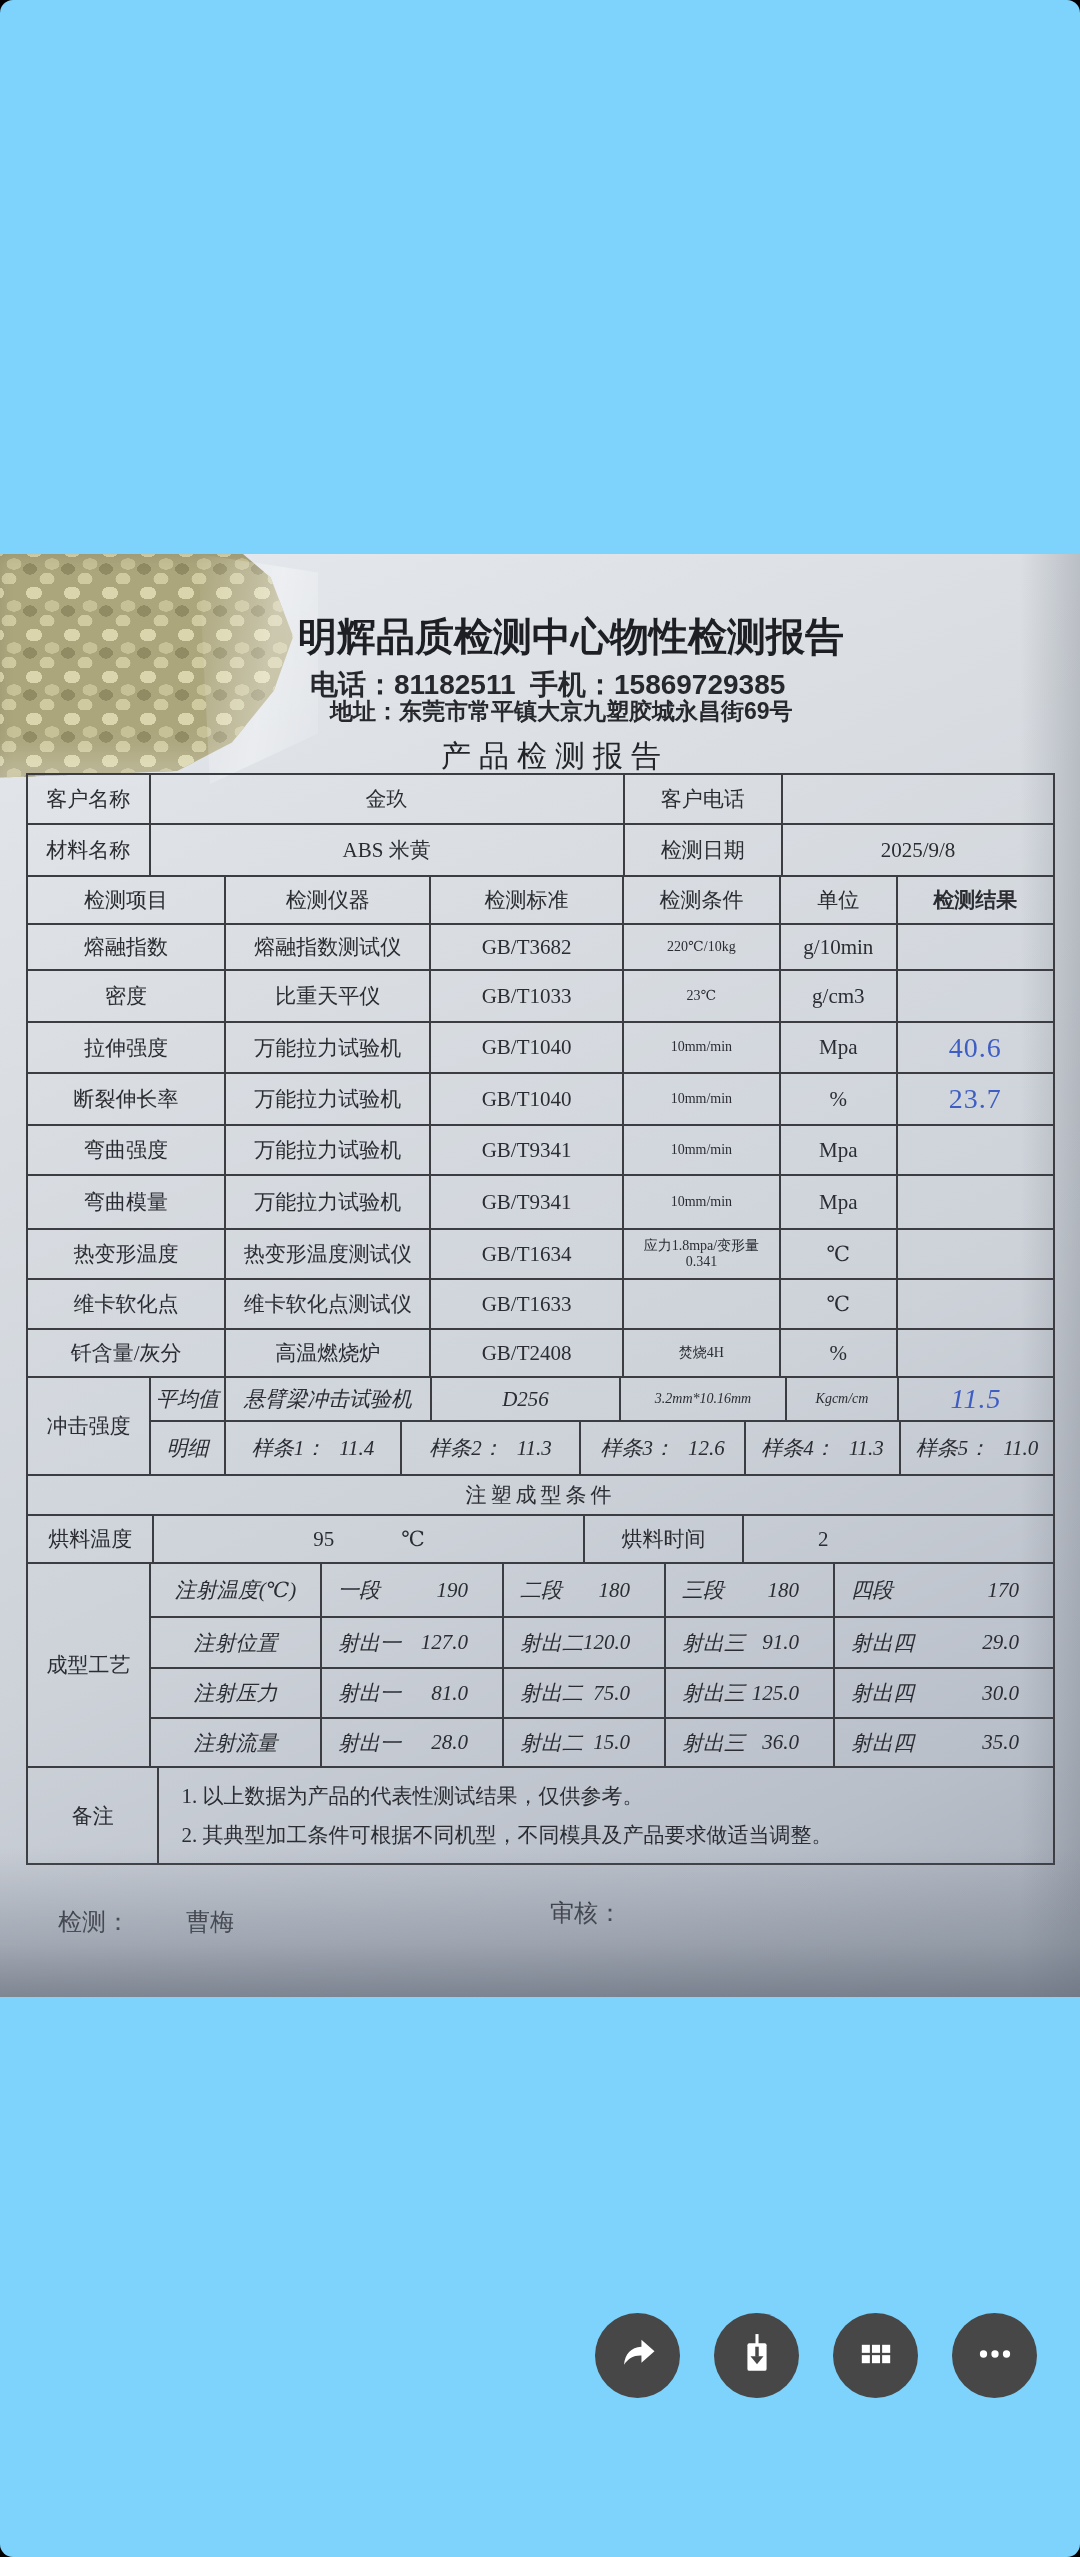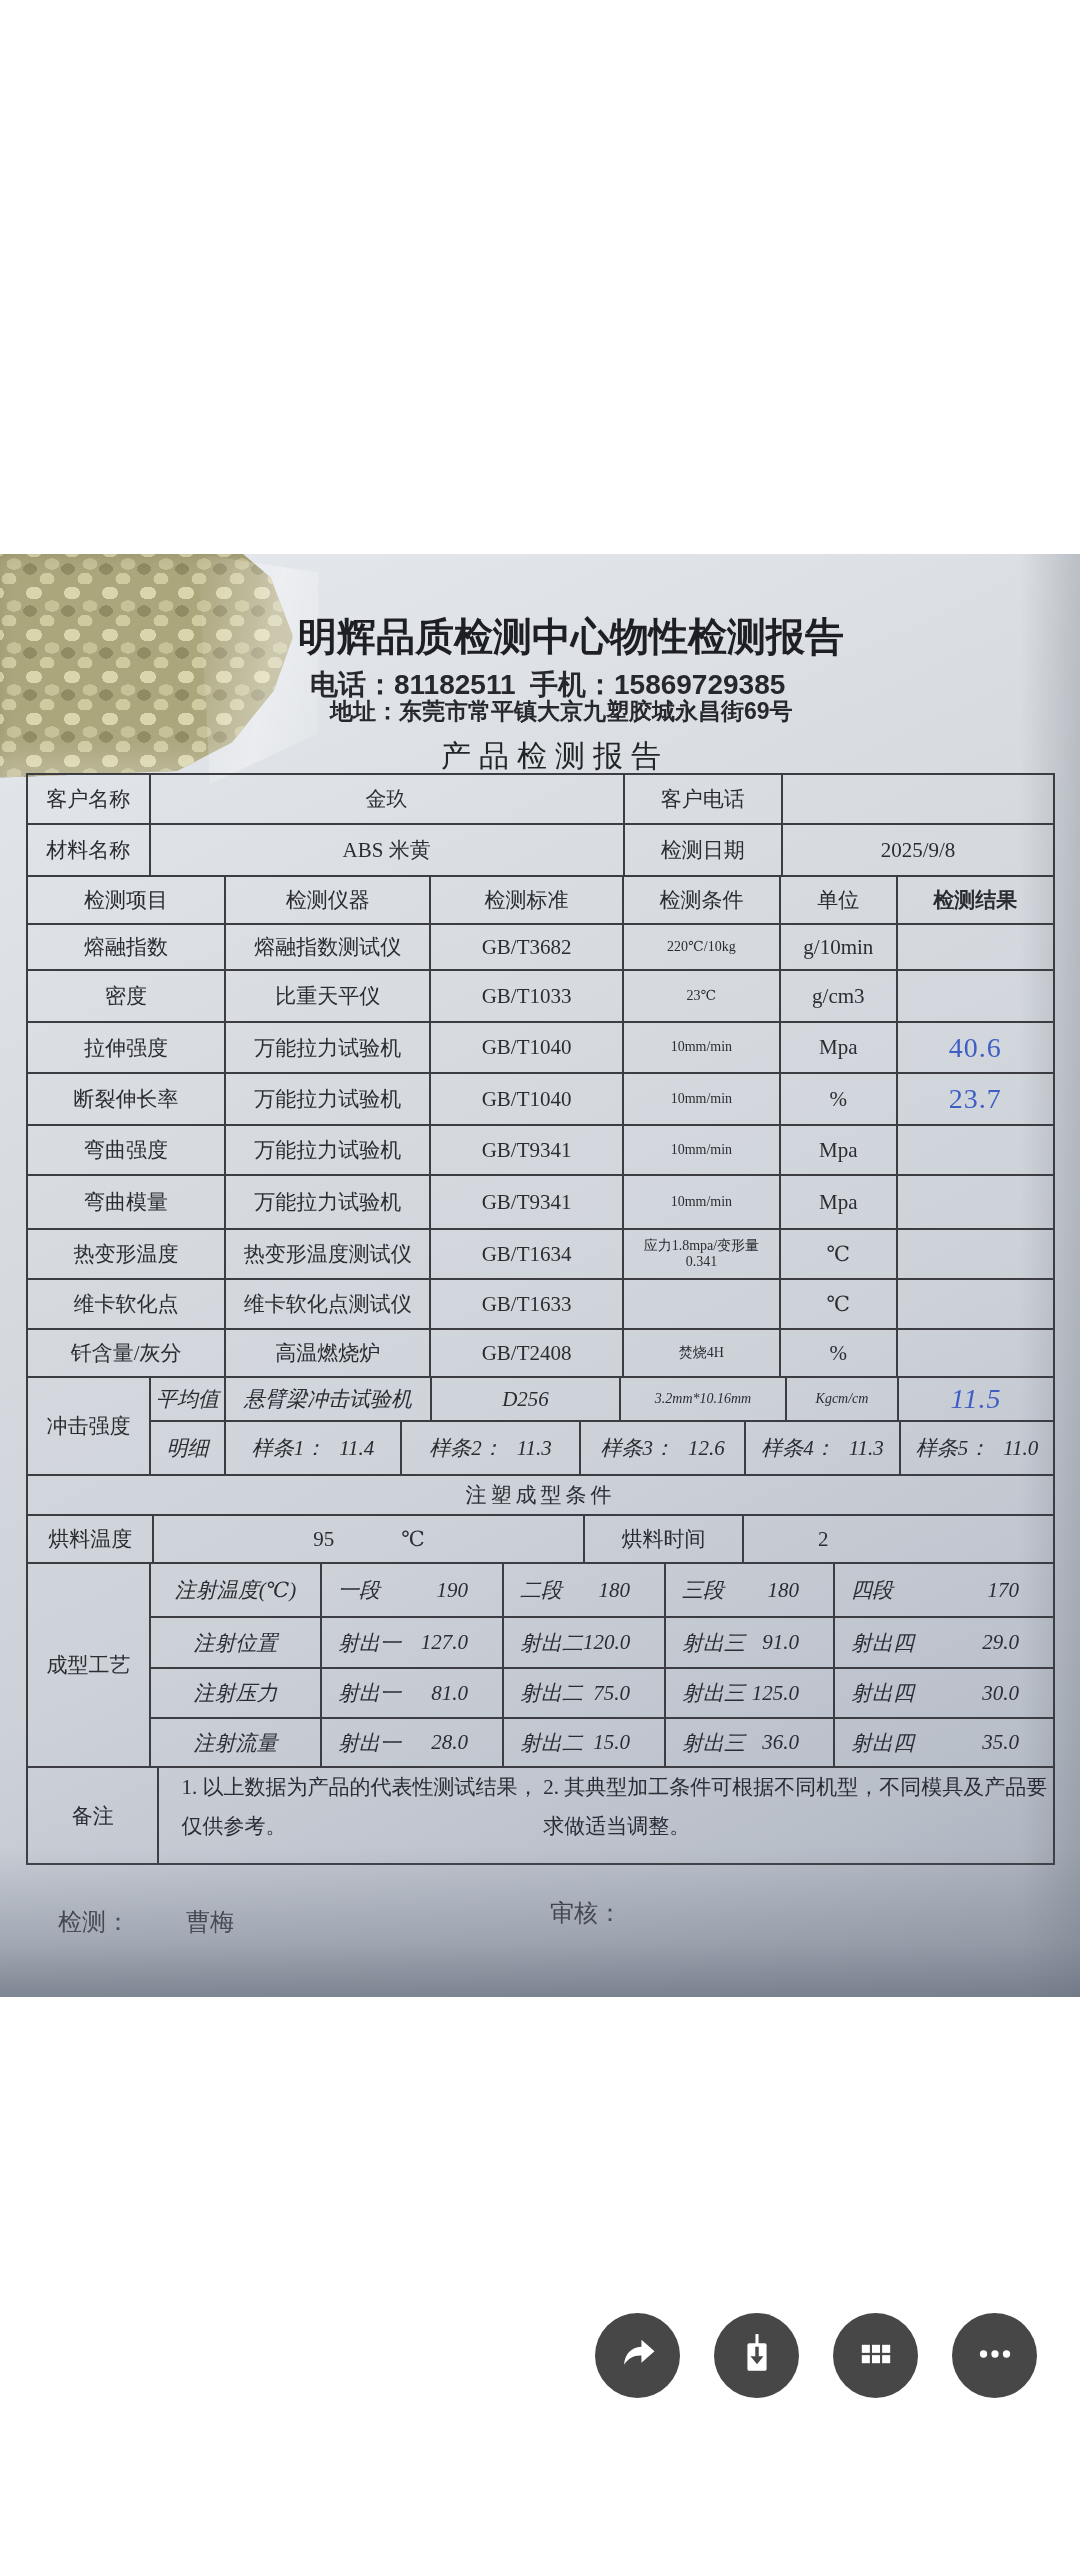--- a/index.html
+++ b/index.html
@@ -1,18 +1,18 @@
 <!DOCTYPE html>
 <html><head>
 <meta charset="utf-8">
 <style>
   * { margin:0; padding:0; box-sizing:border-box; }
   html,body { width:1080px; height:2557px; background:#000; overflow:hidden;
               font-family:"Liberation Sans","DejaVu Sans",sans-serif; }
-  .stage { position:relative; width:1080px; height:2557px; background:#ffffff; }
+  .stage { position:relative; width:1080px; height:2557px; background:#7dd3fc;border-radius:13px; }
 
   
   .photo { position:absolute; top:554px; left:0; width:1080px; height:1443px;
            background:linear-gradient(155deg,#e6e9ed 0%, #d9dde2 30%, #cdd2d9 60%, #b9bfc9 85%, #a2aab5 100%);
            overflow:hidden; color:#26282e; }
   .photo::after { content:""; position:absolute; left:0; right:0; bottom:0; height:150px;
            background:linear-gradient(to bottom, rgba(140,148,160,0) 0%, rgba(120,128,142,0.45) 65%, rgba(104,112,126,0.75) 100%);
            pointer-events:none; }
   .photo::before { content:""; position:absolute; top:0; bottom:0; right:0; width:60px;
            background:linear-gradient(to right, rgba(90,96,106,0) 0%, rgba(90,96,106,0.25) 100%);
@@ -75,21 +75,21 @@
   .h50{height:50px}.h51{height:51px}.h52{height:52px}.h54{height:54px}
 
   .cond { white-space:pre-line; font-size:14px; line-height:1.15; }
   .blue { color:#3f5ec4; font-size:28px; letter-spacing:1px; }
   .boldc { font-weight:bold; }
   .pair { justify-content:space-between; padding:0 34px 0 16px; }
   .pair .k { white-space:nowrap; }
   .samp { gap:14px; }
   .dryval { gap:67px; }
   .dtime { padding-right:150px; }
-  .remarks-body { flex-direction:row; align-items:flex-start; justify-content:center;
+  .remarks-body { flex-direction:column; align-items:flex-start; justify-content:center;
                   padding-left:22px; line-height:1.85; text-align:left; }
   .center-title { letter-spacing:4px; }
 
   
   .sig { position:absolute; font-size:24px; color:#2b2d33;
          font-family:"Liberation Serif","DejaVu Serif",serif; white-space:nowrap; }
   .sig .name { margin-left:56px; }
 
   
   .actionbar { position:absolute; top:2313px; left:595px; display:flex; gap:34px; }

